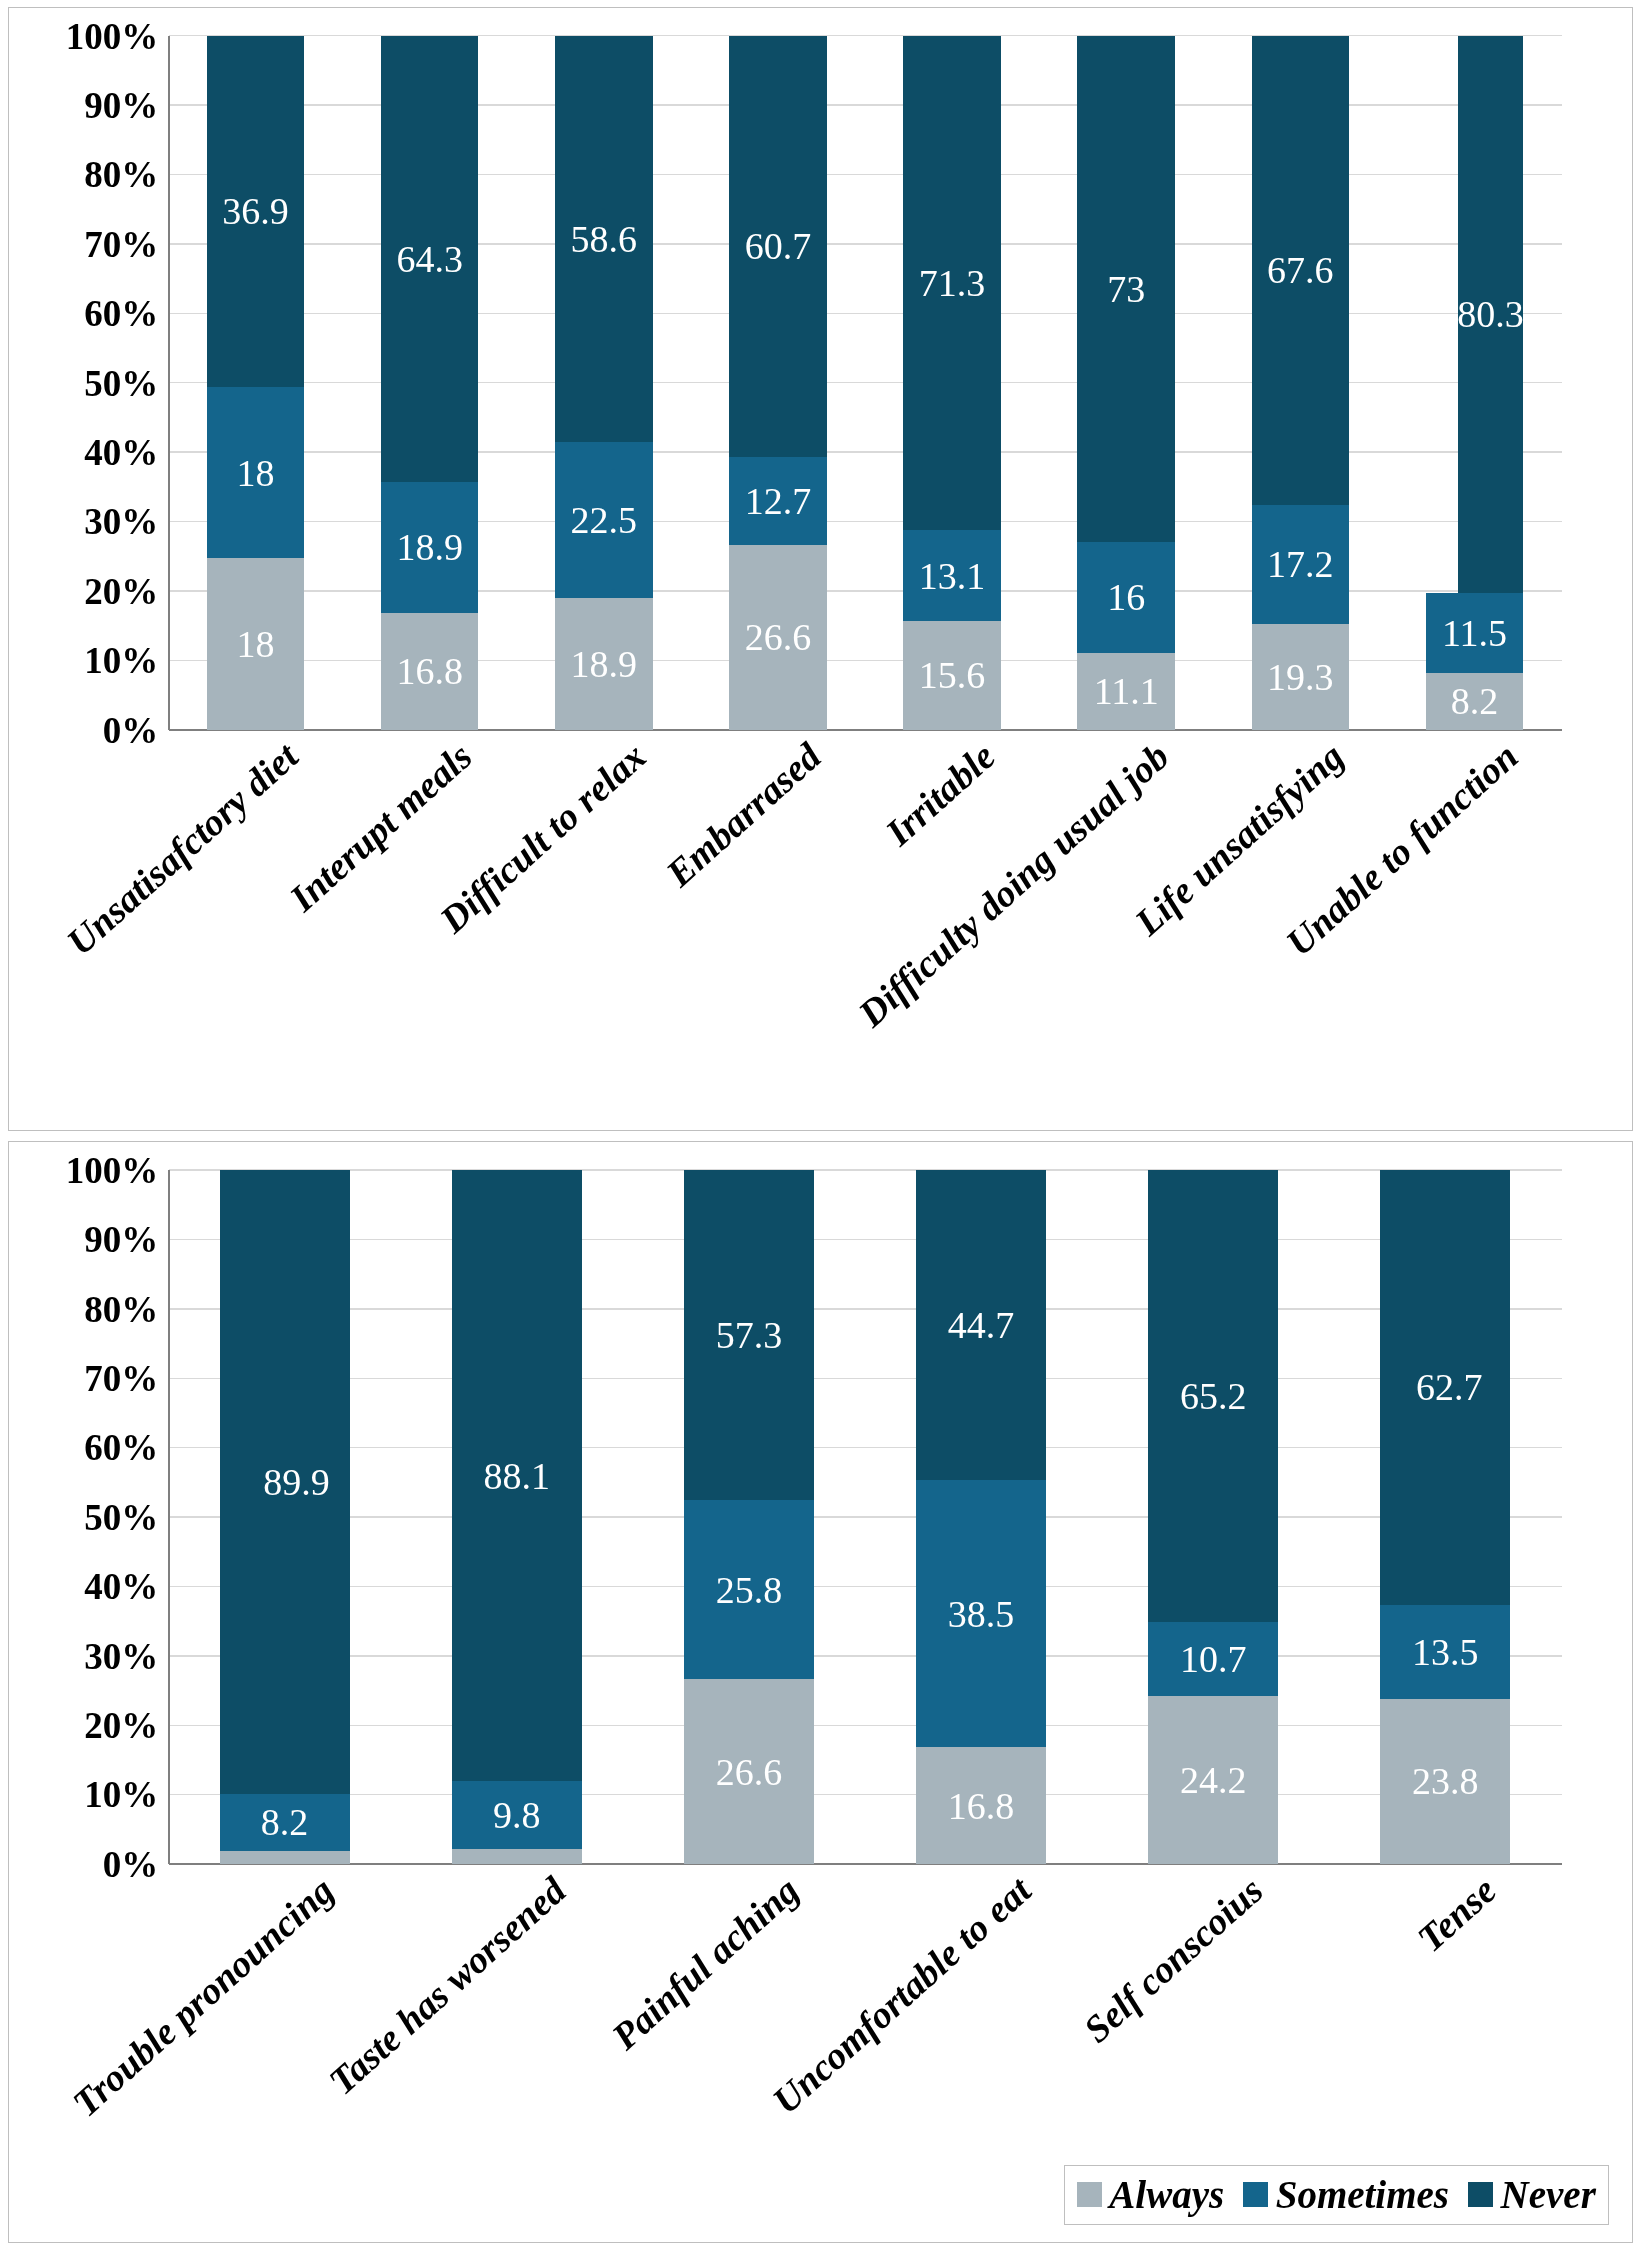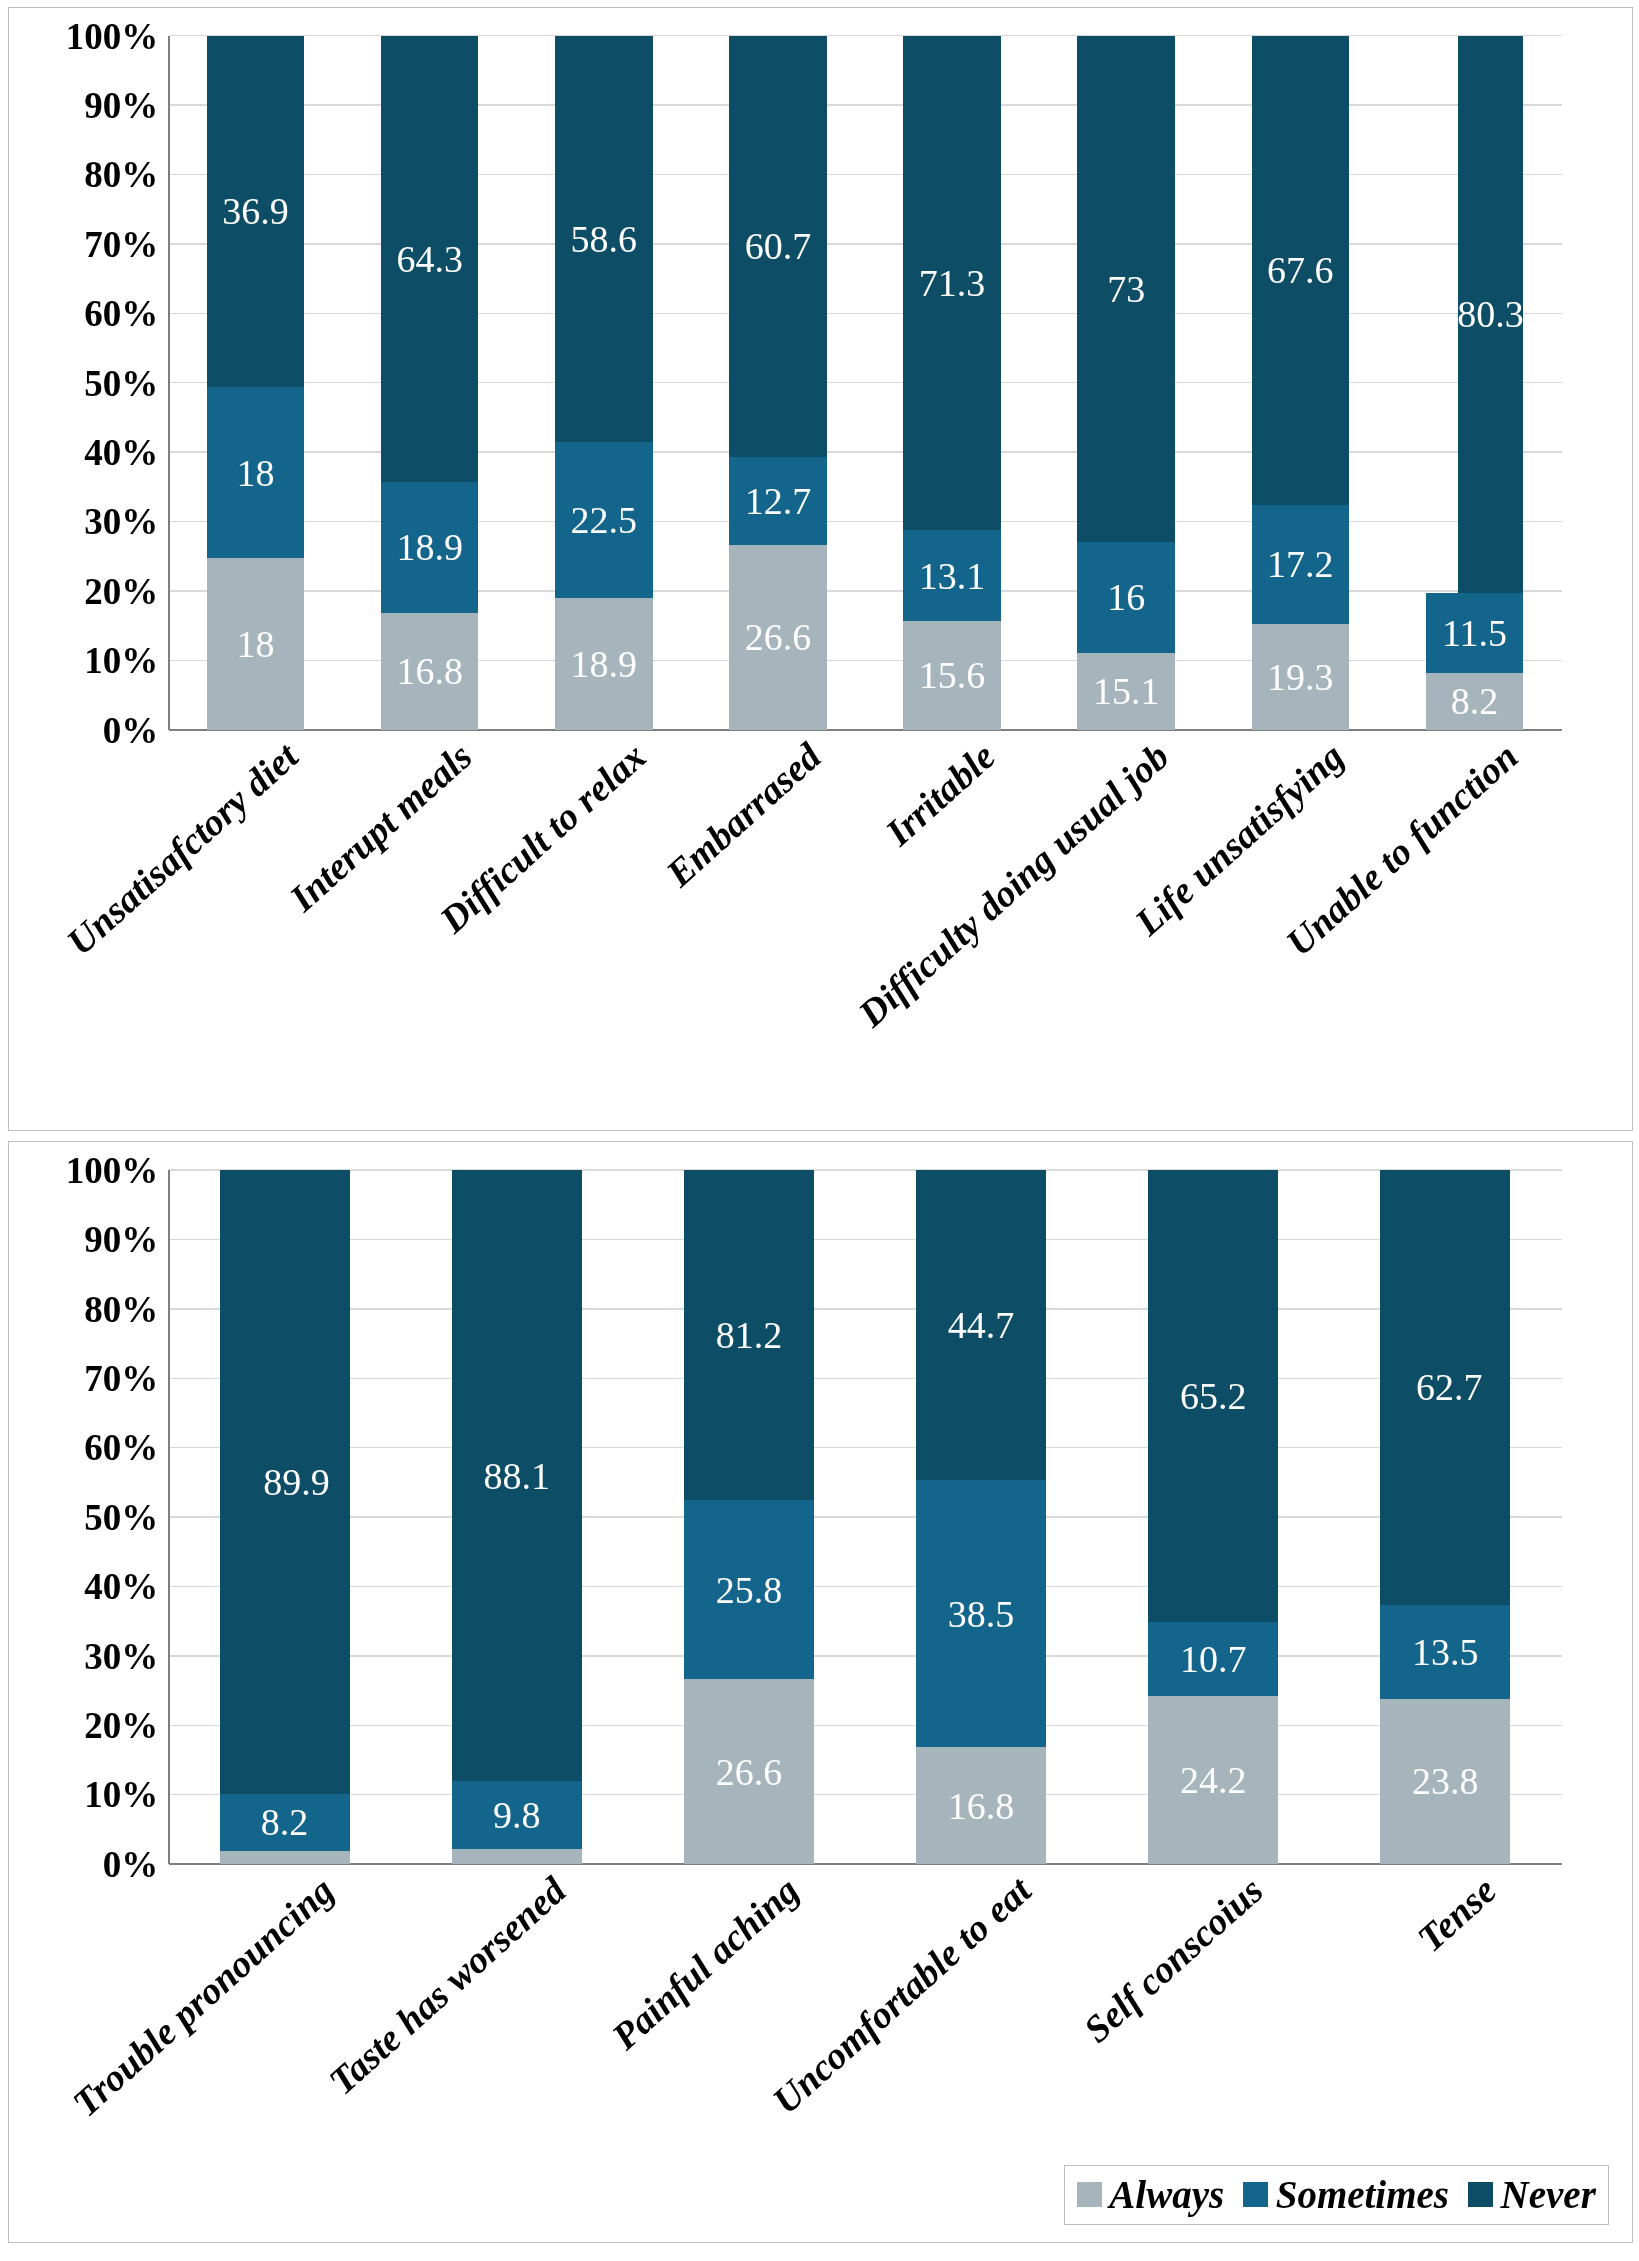--- a/index.html
+++ b/index.html
@@ -215,21 +215,21 @@
               <div class="bar">
                 <div class="seg seg-never" style="height: 71.3%;">71.3</div>
                 <div class="seg seg-some" style="height: 13.1%;">13.1</div>
                 <div class="seg seg-always" style="height: 15.6%;">15.6</div>
               </div>
             </div>
             <div class="bar-slot" style="width: 12.5%;">
               <div class="bar">
                 <div class="seg seg-never" style="height: 72.9271%;">73</div>
                 <div class="seg seg-some" style="height: 15.984%;">16</div>
-                <div class="seg seg-always" style="height: 11.0889%;">15.1</div>
+                <div class="seg seg-always" style="height: 11.0889%;">11.1</div>
               </div>
             </div>
             <div class="bar-slot" style="width: 12.5%;">
               <div class="bar">
                 <div class="seg seg-never" style="height: 67.6%;">67.6</div>
                 <div class="seg seg-some" style="height: 17.2%;">17.2</div>
                 <div class="seg seg-always" style="height: 15.2%;">19.3</div>
               </div>
             </div>
             <div class="bar-slot" style="width: 12.5%;">
@@ -290,21 +290,21 @@
             </div>
             <div class="bar-slot" style="width: 16.6667%;">
               <div class="bar">
                 <div class="seg seg-never" style="height: 88.1%;">88.1</div>
                 <div class="seg seg-some" style="height: 9.8%;">9.8</div>
                 <div class="seg seg-always" style="height: 2.1%;"></div>
               </div>
             </div>
             <div class="bar-slot" style="width: 16.6667%;">
               <div class="bar">
-                <div class="seg seg-never" style="height: 47.5475%;">81.2</div>
+                <div class="seg seg-never" style="height: 47.5475%;">57.3</div>
                 <div class="seg seg-some" style="height: 25.8258%;">25.8</div>
                 <div class="seg seg-always" style="height: 26.6266%;">26.6</div>
               </div>
             </div>
             <div class="bar-slot" style="width: 16.6667%;">
               <div class="bar">
                 <div class="seg seg-never" style="height: 44.7%;">44.7</div>
                 <div class="seg seg-some" style="height: 38.5%;">38.5</div>
                 <div class="seg seg-always" style="height: 16.8%;">16.8</div>
               </div>

